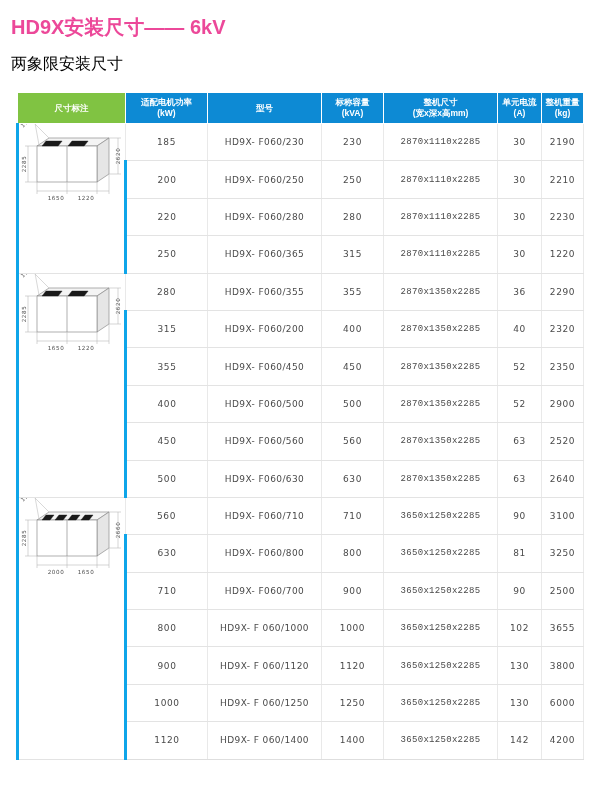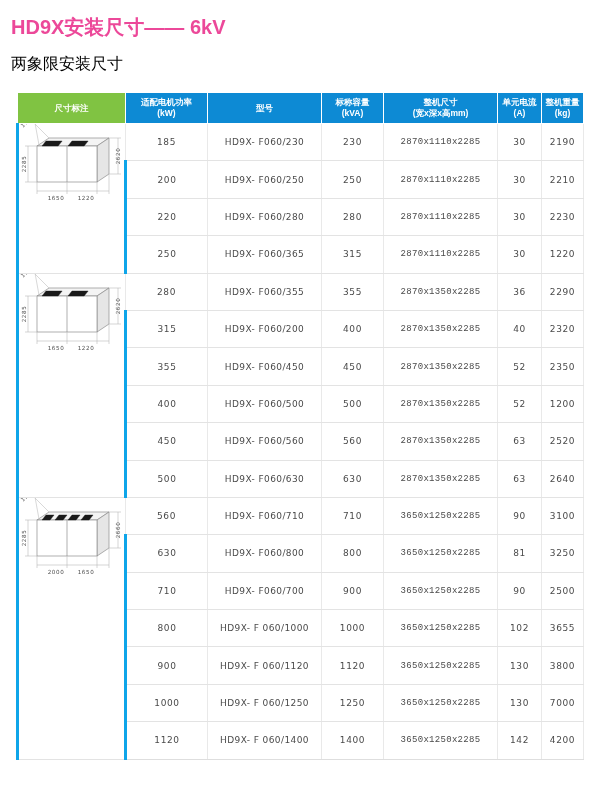--- a/index.html
+++ b/index.html
@@ -300,21 +300,21 @@
             <td class="c-dim">2870x1350x2285</td>
             <td>52</td>
             <td>2350</td>
           </tr>
           <tr>
             <td>400</td>
             <td class="c-model">HD9X- F060/500</td>
             <td>500</td>
             <td class="c-dim">2870x1350x2285</td>
             <td>52</td>
-            <td>1200</td>
+            <td>2900</td>
           </tr>
           <tr>
             <td>450</td>
             <td class="c-model">HD9X- F060/560</td>
             <td>560</td>
             <td class="c-dim">2870x1350x2285</td>
             <td>63</td>
             <td>2520</td>
           </tr>
           <tr>
@@ -412,21 +412,21 @@
             <td class="c-dim">3650x1250x2285</td>
             <td>130</td>
             <td>3800</td>
           </tr>
           <tr>
             <td>1000</td>
             <td class="c-model">HD9X- F 060/1250</td>
             <td>1250</td>
             <td class="c-dim">3650x1250x2285</td>
             <td>130</td>
-            <td>7000</td>
+            <td>6000</td>
           </tr>
           <tr>
             <td>1120</td>
             <td class="c-model">HD9X- F 060/1400</td>
             <td>1400</td>
             <td class="c-dim">3650x1250x2285</td>
             <td>142</td>
             <td>4200</td>
           </tr>
         </tbody>

